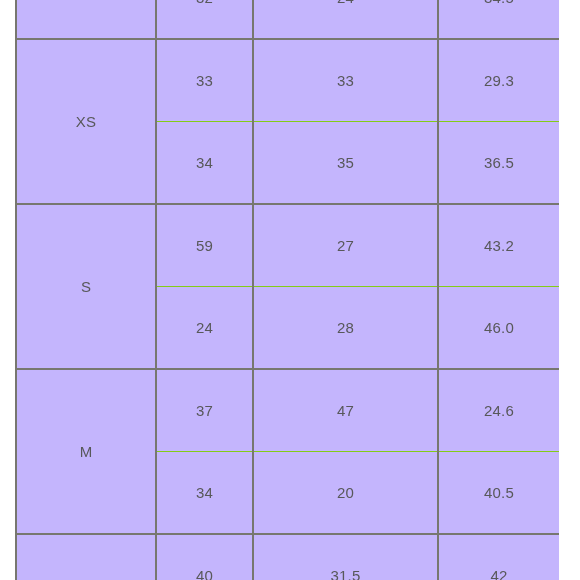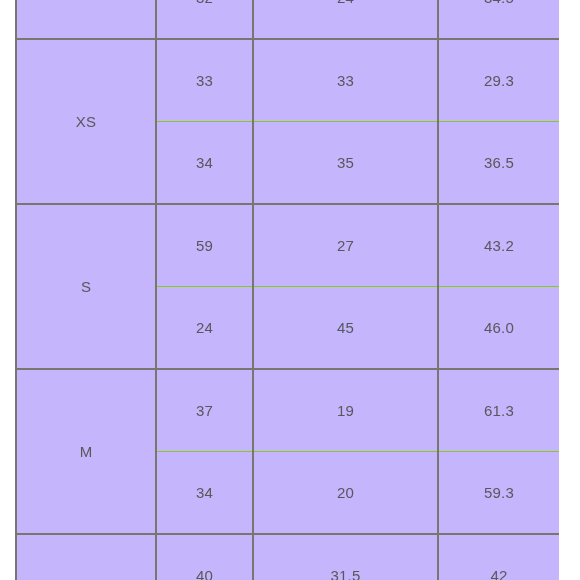--- a/index.html
+++ b/index.html
@@ -100,34 +100,34 @@
       </tr>
 
       <tr class="grp-top">
         <td class="size-cell cell-h" rowspan="2">S</td>
         <td class="cell-h num-a">59</td>
         <td class="cell-h">27</td>
         <td class="cell-h last-col">43.2</td>
       </tr>
       <tr class="sub">
         <td class="cell-h num-a">24</td>
-        <td class="cell-h">45</td>
+        <td class="cell-h">28</td>
         <td class="cell-h last-col">46.0</td>
       </tr>
 
       <tr class="grp-top">
         <td class="size-cell cell-h" rowspan="2">M</td>
         <td class="cell-h num-a">37</td>
-        <td class="cell-h">19</td>
-        <td class="cell-h last-col">61.3</td>
+        <td class="cell-h">47</td>
+        <td class="cell-h last-col">24.6</td>
       </tr>
       <tr class="sub">
         <td class="cell-h num-a">34</td>
         <td class="cell-h">20</td>
-        <td class="cell-h last-col">59.3</td>
+        <td class="cell-h last-col">40.5</td>
       </tr>
 
       <tr class="grp-top">
         <td class="size-cell cell-h" rowspan="1"></td>
         <td class="cell-h num-a">40</td>
         <td class="cell-h">31.5</td>
         <td class="cell-h last-col">42</td>
       </tr>
 
     </tbody>

